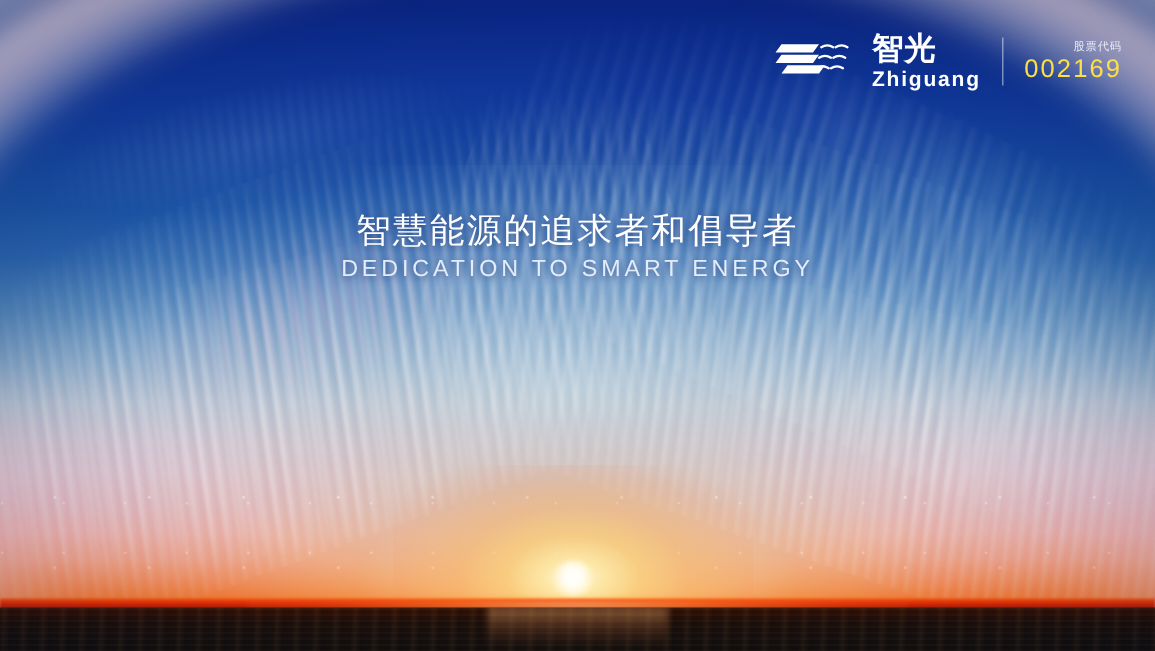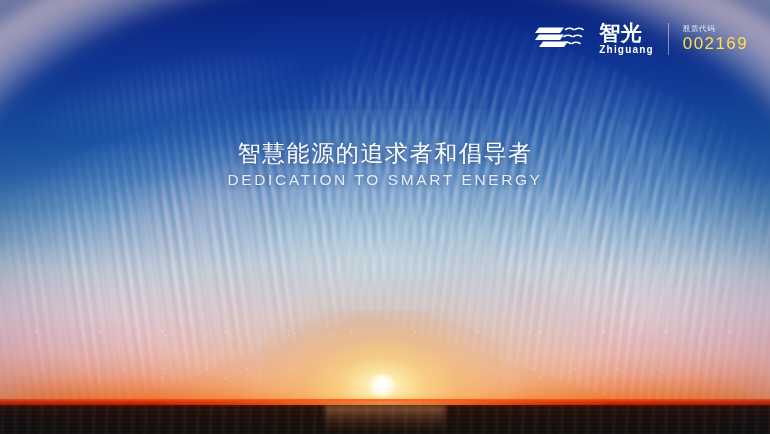--- a/index.html
+++ b/index.html
@@ -421,36 +421,36 @@
   }
   .logo-cn {
     font-size:21px;
     color:#ffffff;
     letter-spacing:0.5px;
     font-weight:700;
     line-height:1;
   }
   .logo-py {
     margin-top:2px;
-    font-size:10px;
+    font-size:14px;
     color:#ffffff;
     letter-spacing:1.2px;
     font-weight:700;
     line-height:1;
   }
   .brand-divider {
     width:1px;
     height:32px;
     background:rgba(255,255,255,0.45);
     margin:0 3px;
   }
   .stock {
     display:flex;
     flex-direction:column;
-    align-items:flex-start;
+    align-items:flex-end;
     line-height:1;
   }
   .stock-label {
     font-size:7.5px;
     color:#e6ecf7;
     letter-spacing:0.6px;
     line-height:1;
     margin-bottom:3px;
   }
   .stock-code {

